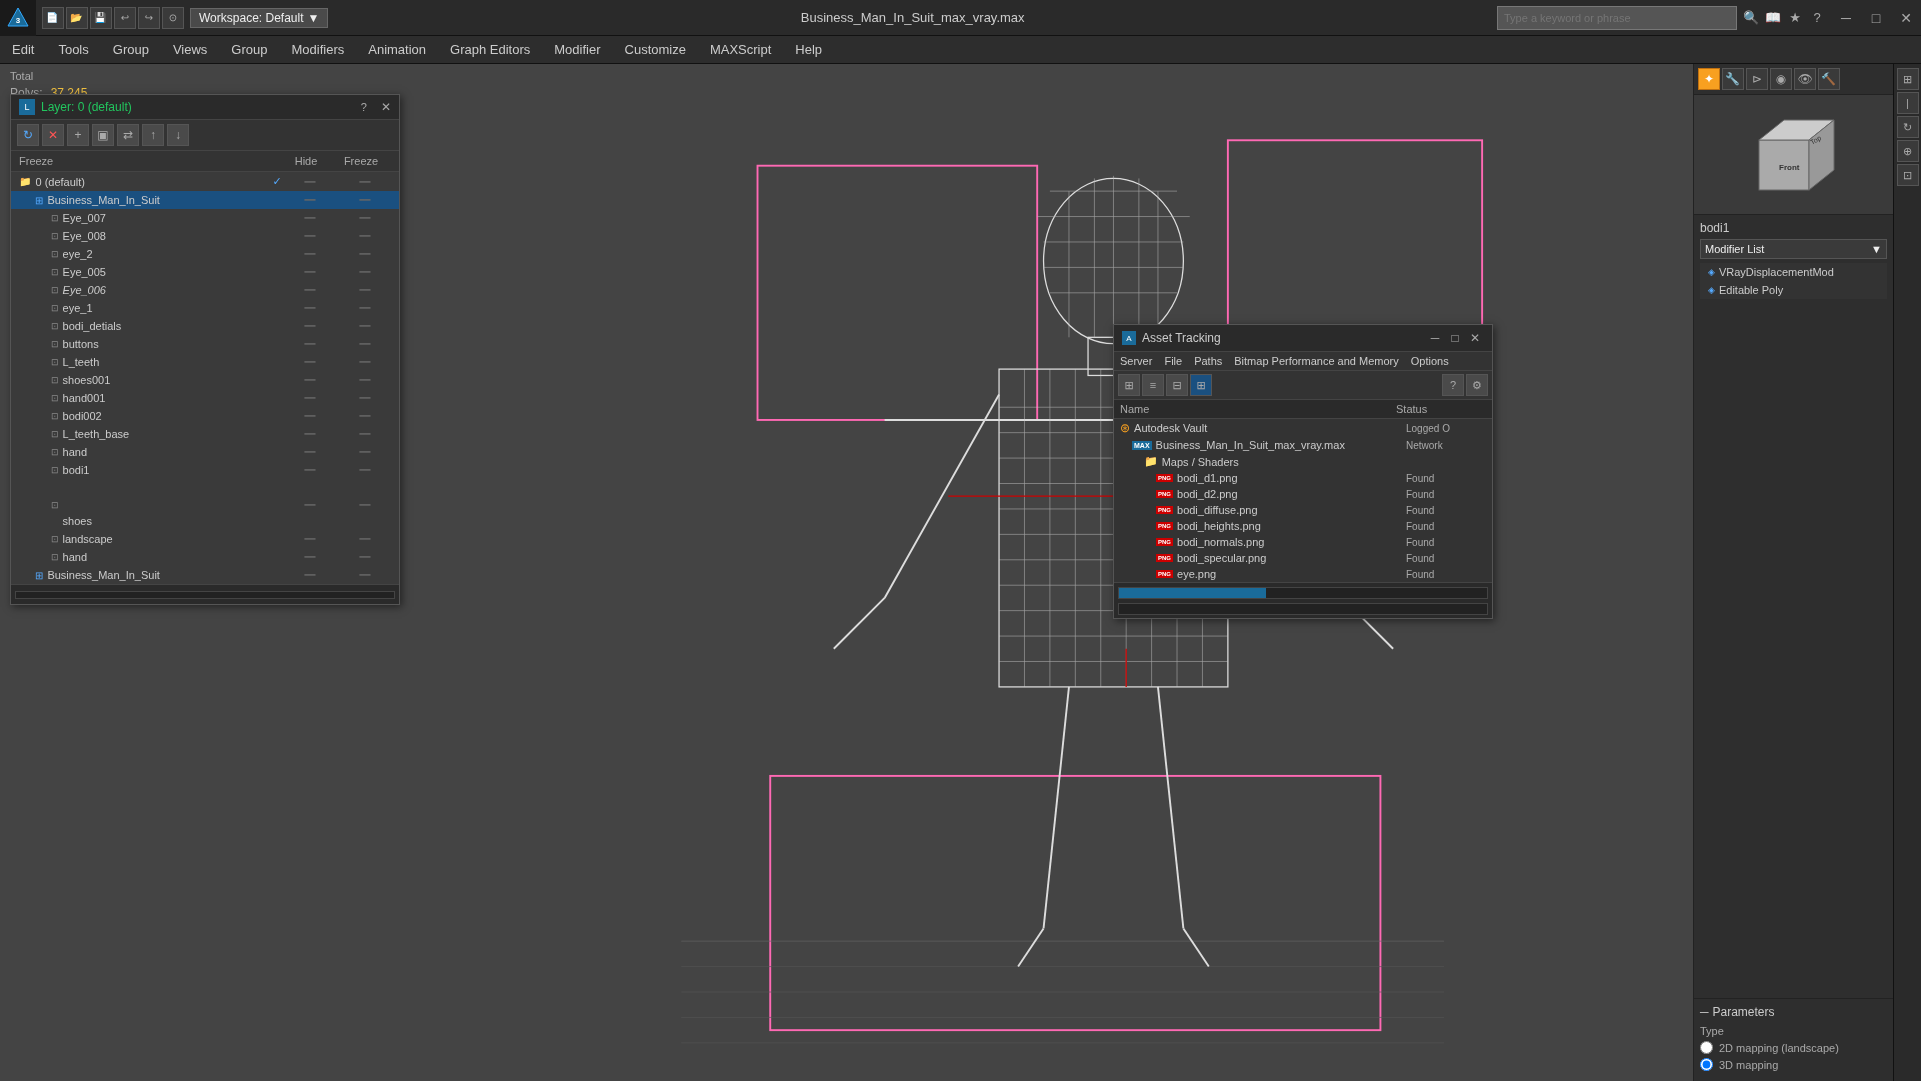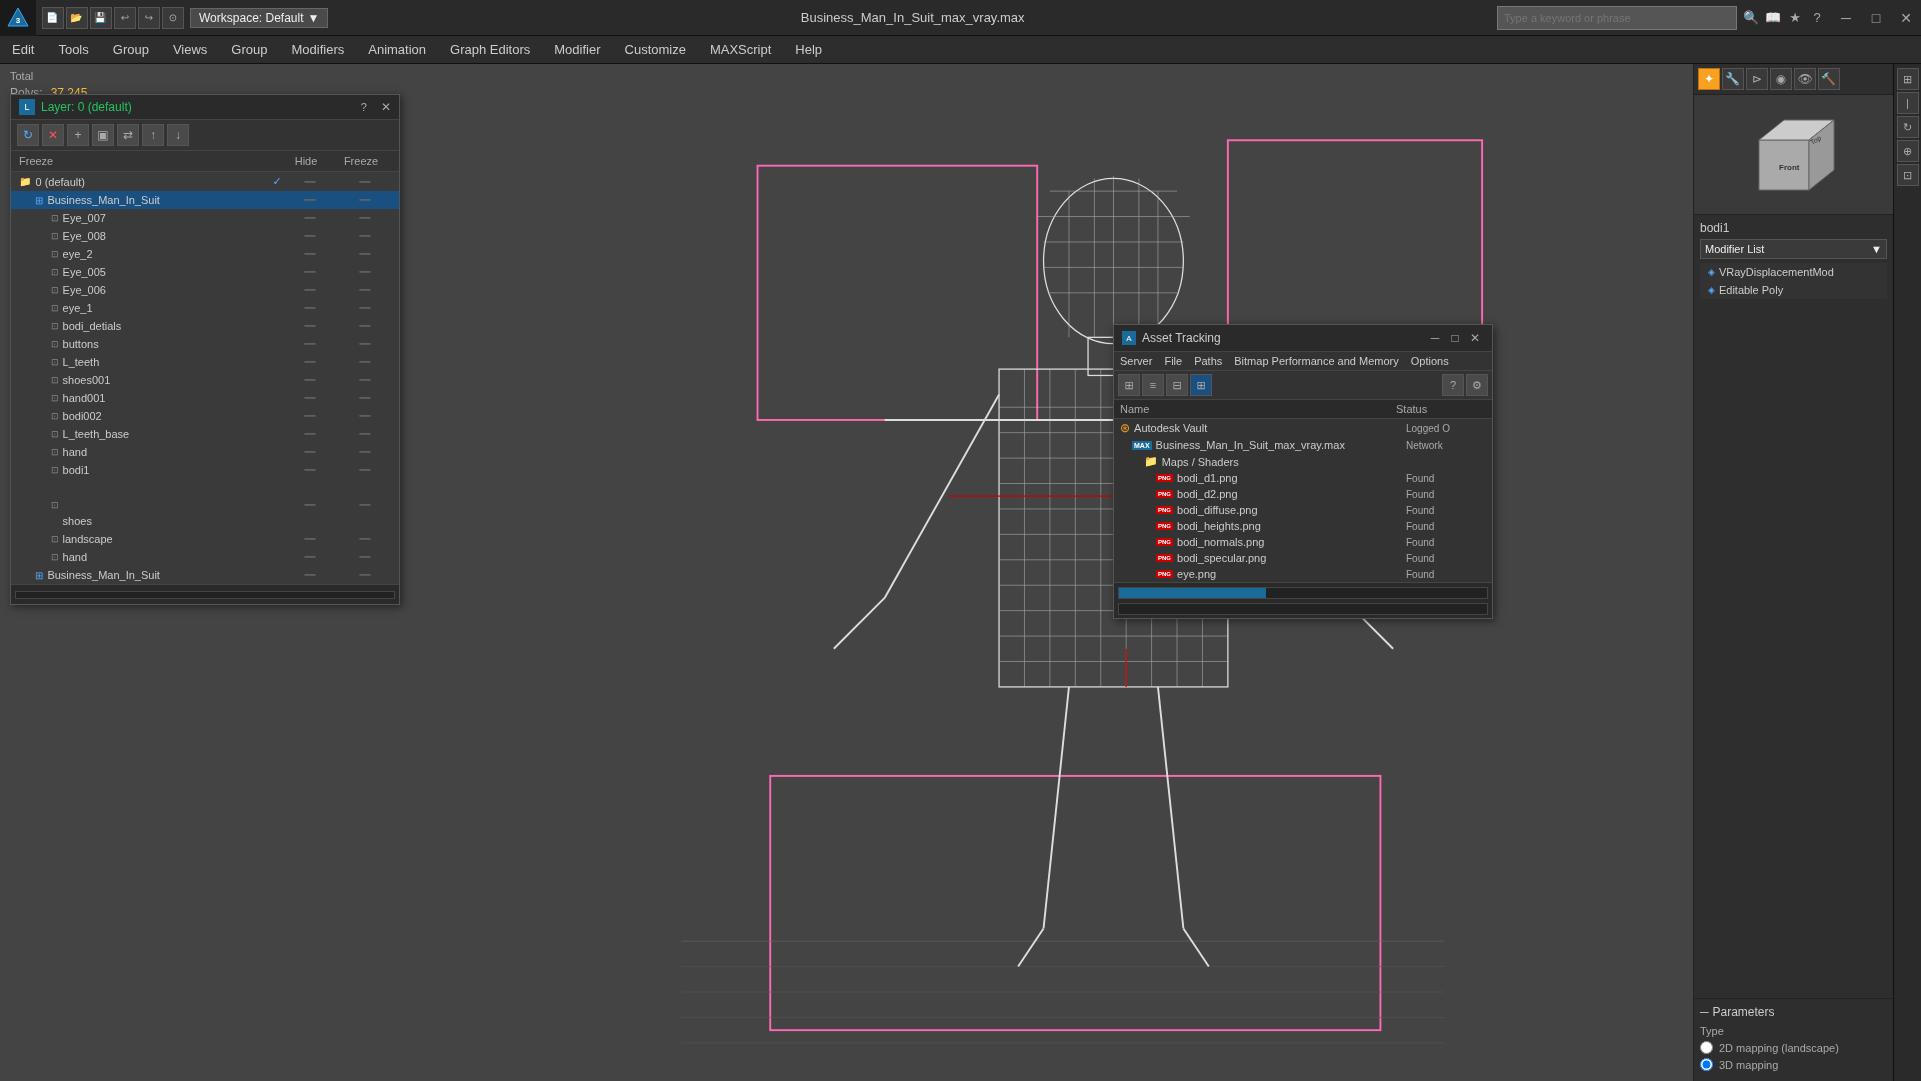--- a/index.html
+++ b/index.html
@@ -360,21 +360,21 @@
       <span style="width:50px;display:flex;gap:3px;justify-content:center;">
               <span style="color:#666;font-size:9px;">━━</span>
             </span>
       <span style="width:60px;display:flex;gap:3px;justify-content:center;">
               <span style="color:#666;font-size:9px;">━━</span>
             </span>
     </div>
           <div class="layer-item">
       <span style="width:36px;flex-shrink:0;"></span>
       <span style="color:#888;font-size:9px;">⊡</span>
-      <span style="flex:1;padding-left:4px;font-size:11px;">Eye_006</span>
+      <span style="flex:1;padding-left:4px;font-size:11px;font-style:italic;">Eye_006</span>
       <span style="width:16px;"></span>
       <span style="width:50px;display:flex;gap:3px;justify-content:center;">
               <span style="color:#666;font-size:9px;">━━</span>
             </span>
       <span style="width:60px;display:flex;gap:3px;justify-content:center;">
               <span style="color:#666;font-size:9px;">━━</span>
             </span>
     </div>
           <div class="layer-item">
       <span style="width:36px;flex-shrink:0;"></span>

